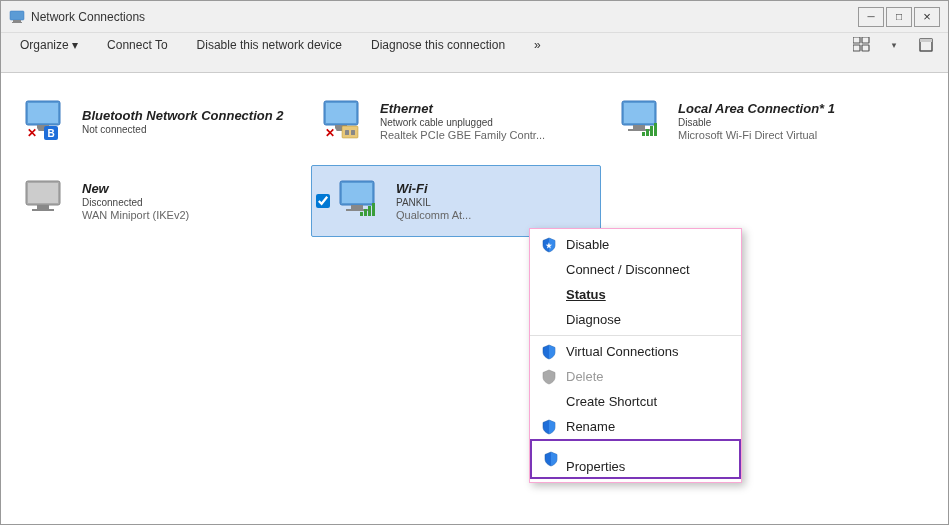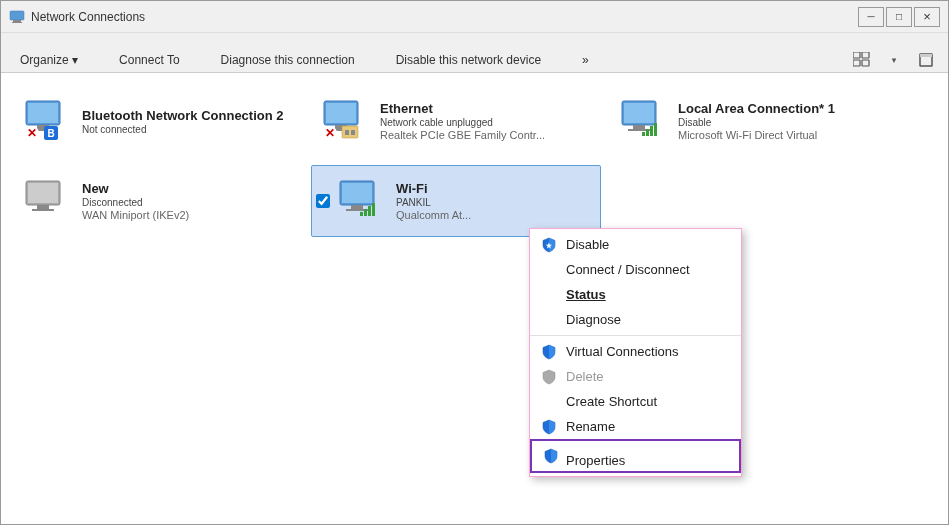--- a/index.html
+++ b/index.html
@@ -58,23 +58,23 @@
       font-size: 10px;
       color: #333;
     }
 
     
     .toolbar {
       height: 40px;
       background: #f0f0f0;
       border-bottom: 1px solid #ccc;
       display: flex;
-      align-items: flex-end;
+      align-items: flex-start;
       padding: 0 8px;
-      gap: 19px;
+      gap: 7px;
     }
     .toolbar-btn {
       padding: 4px 10px;
       background: transparent;
       border: 1px solid transparent;
       border-radius: 2px;
       cursor: pointer;
       font-size: 12px;
       color: #333;
       display: flex;
@@ -145,20 +145,21 @@
       gap: 1px;
       overflow: hidden;
     }
     .net-name {
       font-size: 13px;
       font-weight: 600;
       color: #222;
       white-space: nowrap;
       overflow: hidden;
       text-overflow: ellipsis;
+      font-style: italic;
     }
     .net-status {
       font-size: 10px;
       color: #444;
       white-space: nowrap;
       overflow: hidden;
       text-overflow: ellipsis;
     }
     .net-detail {
       font-size: 11px;
@@ -209,21 +210,21 @@
     .ctx-item.bold {
       font-weight: bold;
       text-decoration: underline;
     }
     .ctx-item.disabled {
       color: #999;
       cursor: default;
     }
     .ctx-item.highlighted {
       border: 2px solid #7b35b8;
-      padding: 12px 18px 3px 34px;
+      padding: 18px 18px 3px 34px;
     }
     .ctx-separator {
       height: 1px;
       background: #e0e0e0;
       margin: 3px 0;
     }
     .ctx-icon {
       position: absolute;
       left: 10px;
       top: 50%;
@@ -256,22 +257,22 @@
     <div class="title-bar-controls">
       <button class="title-btn">─</button>
       <button class="title-btn">□</button>
       <button class="title-btn" style="font-size:13px;">×</button>
     </div>
   </div>
 
   <div class="toolbar">
     <button class="toolbar-btn">Organize ▾</button>
     <button class="toolbar-btn">Connect To</button>
+    <button class="toolbar-btn">Disable this network device</button>
     <button class="toolbar-btn">Diagnose this connection</button>
-    <button class="toolbar-btn">Disable this network device</button>
     <button class="toolbar-btn">»</button>
     <div class="toolbar-right">
       <button class="view-btn">
         <svg width="18" height="16" viewBox="0 0 18 16">
           <rect x="0" y="0" width="7" height="6" rx="0.5" fill="none" stroke="#555" stroke-width="1.2"></rect>
           <rect x="9" y="0" width="7" height="6" rx="0.5" fill="none" stroke="#555" stroke-width="1.2"></rect>
           <rect x="0" y="8" width="7" height="6" rx="0.5" fill="none" stroke="#555" stroke-width="1.2"></rect>
           <rect x="9" y="8" width="7" height="6" rx="0.5" fill="none" stroke="#555" stroke-width="1.2"></rect>
         </svg>
       </button>

